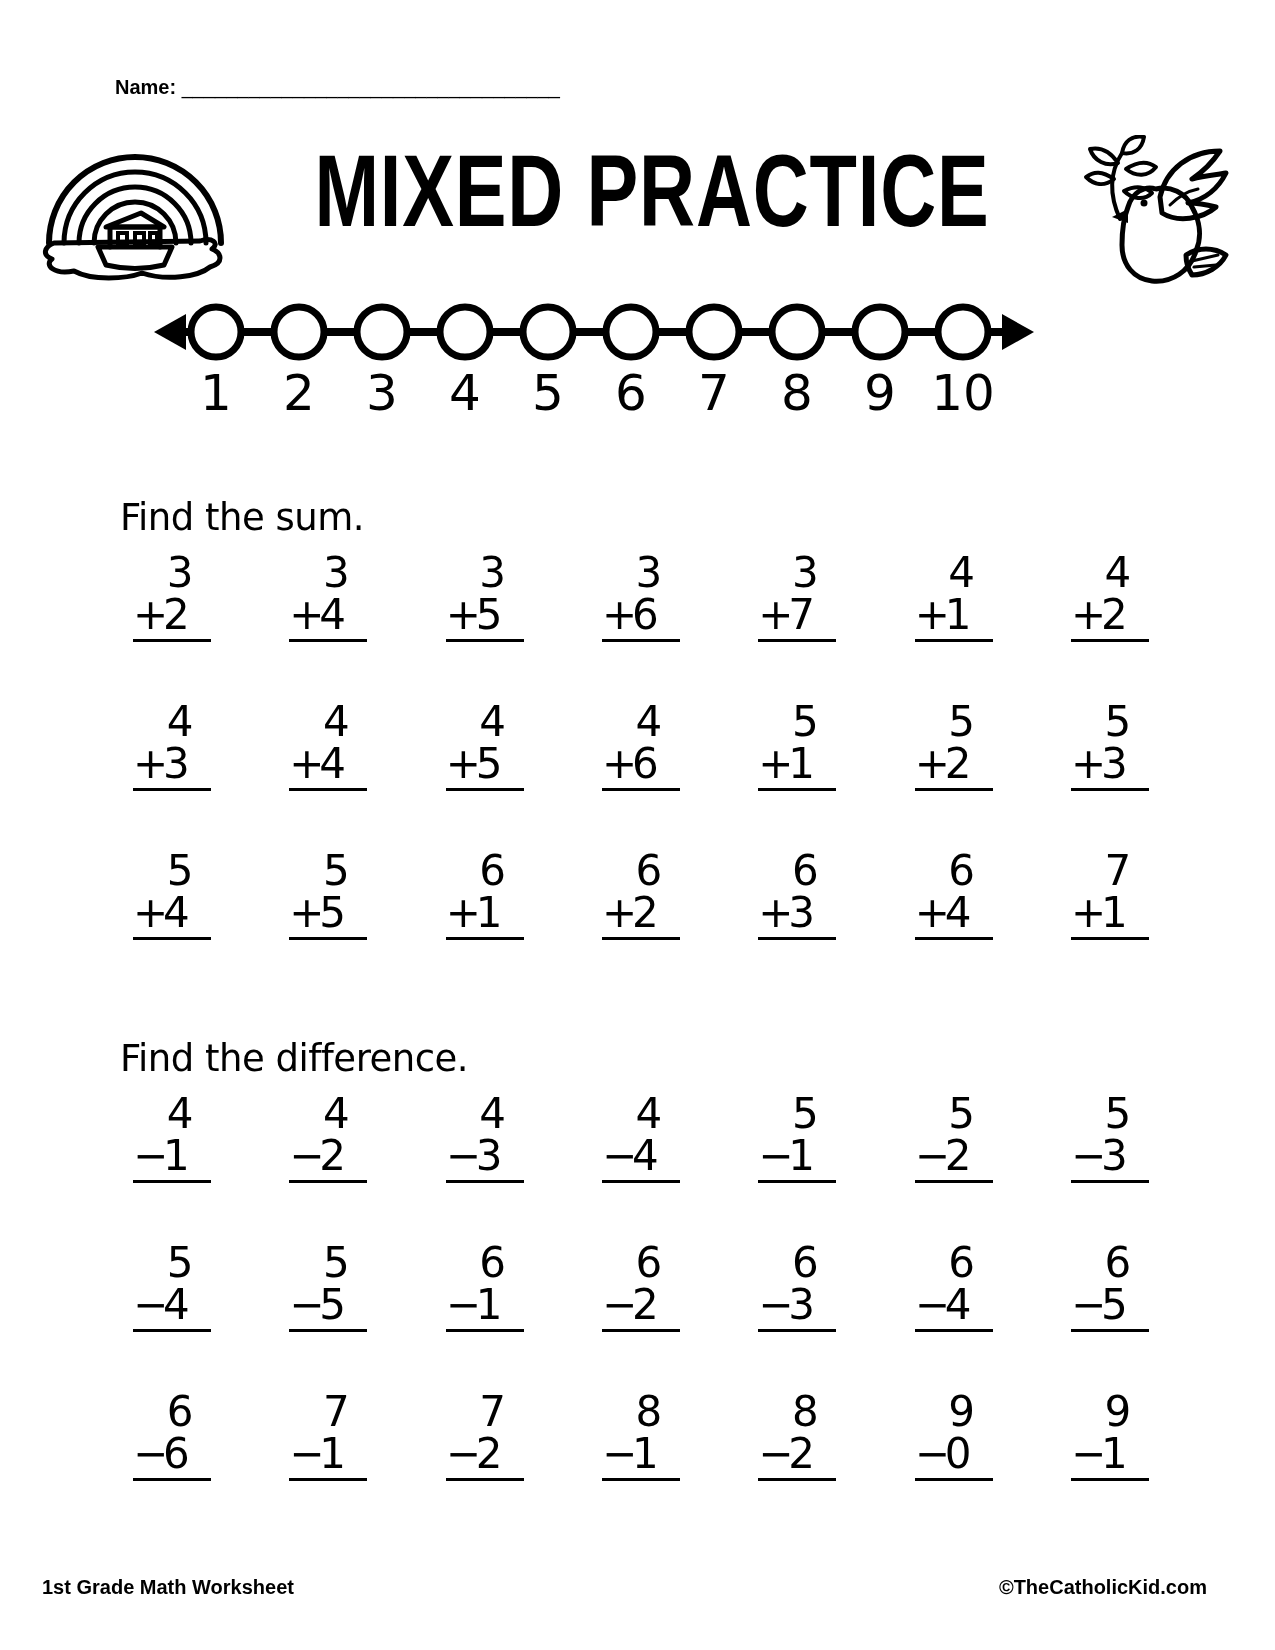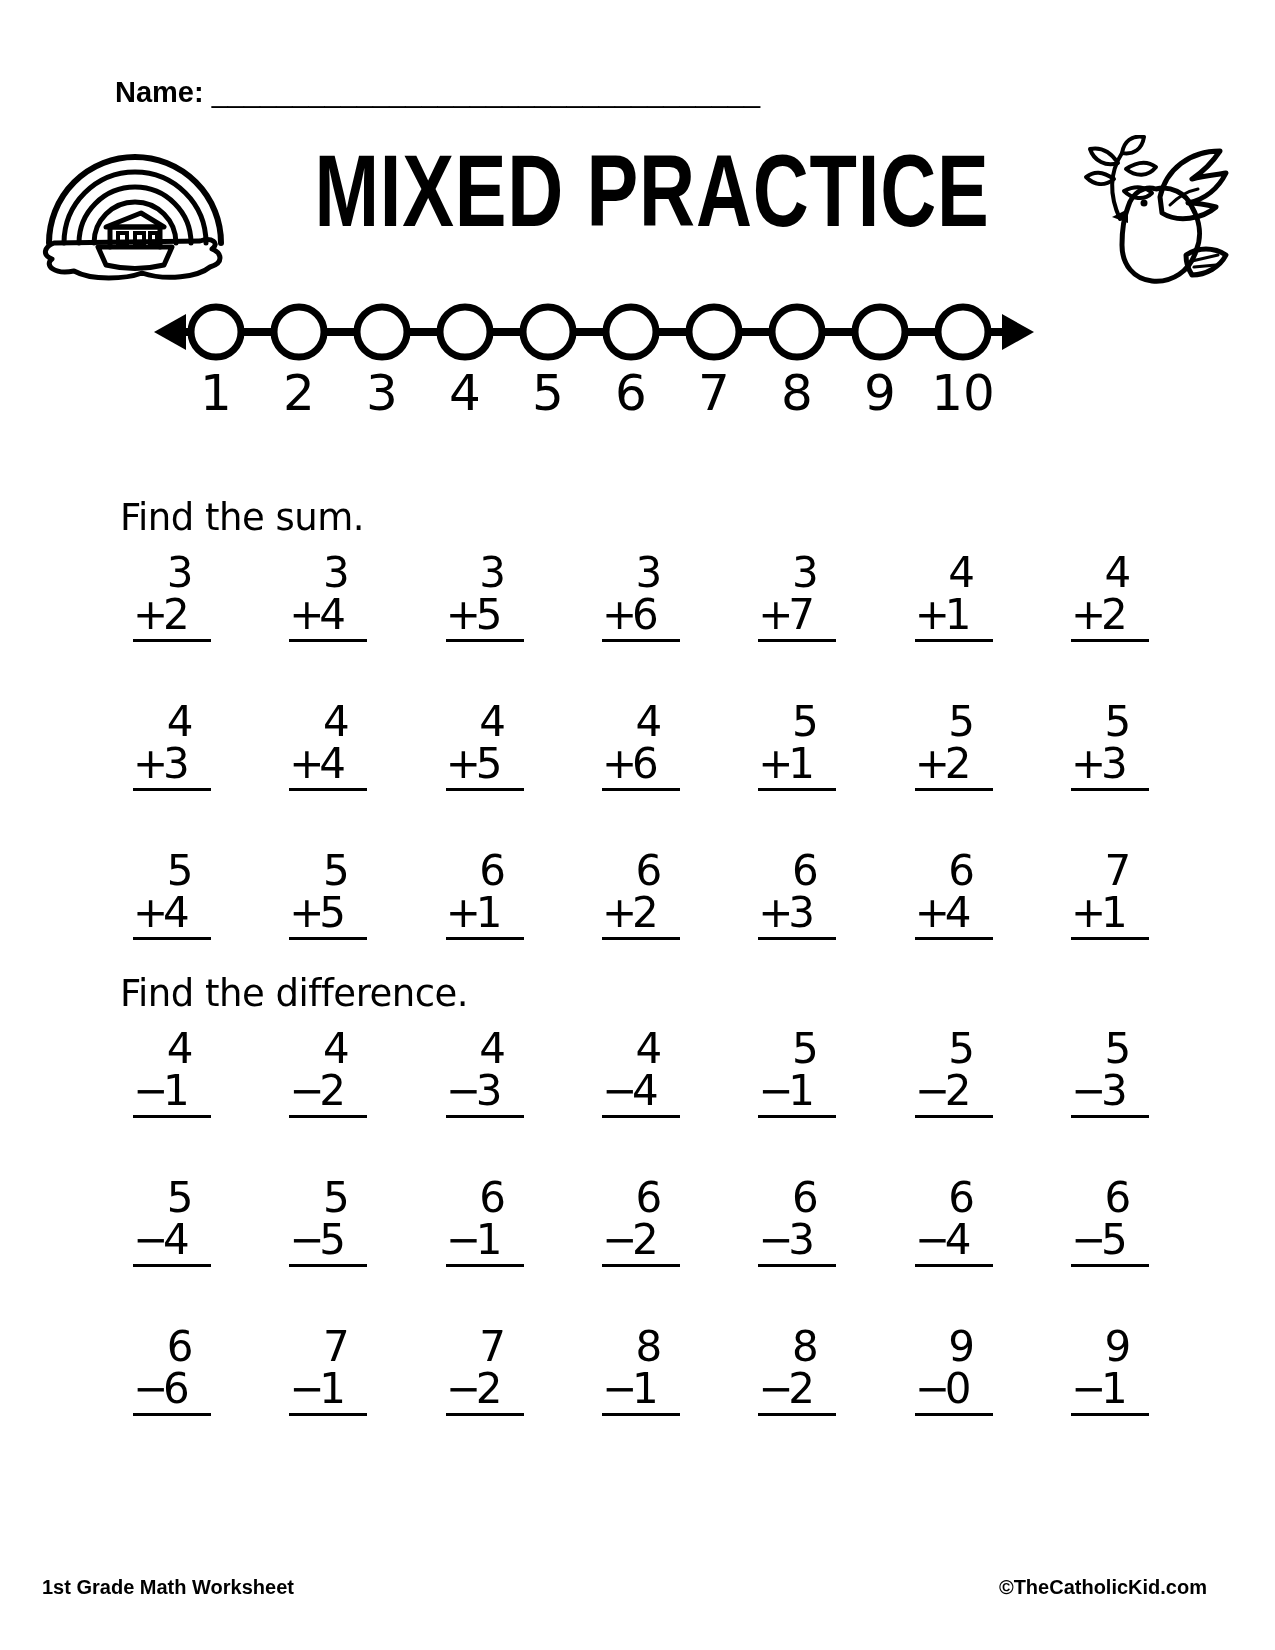--- a/index.html
+++ b/index.html
@@ -13,21 +13,21 @@
     color: #000000;
     font-family: "DejaVu Sans", sans-serif;
     overflow: hidden;
   }
 
   
   .header-field {
     position: absolute;
     top: 76px;
     font-family: "Liberation Sans", sans-serif;
-    font-size: 29px;
+    font-size: 20px;
     white-space: nowrap;
   }
   .header-field .label { font-weight: bold; }
   .header-field .blank-line { font-weight: normal; letter-spacing: 0px; }
   #name-field { left: 115px; }
   #date-field { left: 755px; }
 
   
   .title-band {
     position: absolute;
@@ -63,21 +63,21 @@
   .numberline-wrap svg { display: block; width: 100%; height: 100%; }
   .nl-num {
     font-family: "DejaVu Sans", sans-serif;
     font-size: 50px;
     fill: #000;
   }
 
   
   .problem-section { position: absolute; left: 115px; width: 1040px; }
   #sum-section { top: 496px; }
-  #difference-section { top: 972px; }
+  #difference-section { top: 1037px; }
   .section-heading {
     font-family: "DejaVu Sans", sans-serif;
     font-weight: normal;
     font-size: 37px;
     line-height: 44px;
     letter-spacing: -0.5px;
     margin: 0 0 12px 5px;
   }
   .problem-row {
     display: flex;

